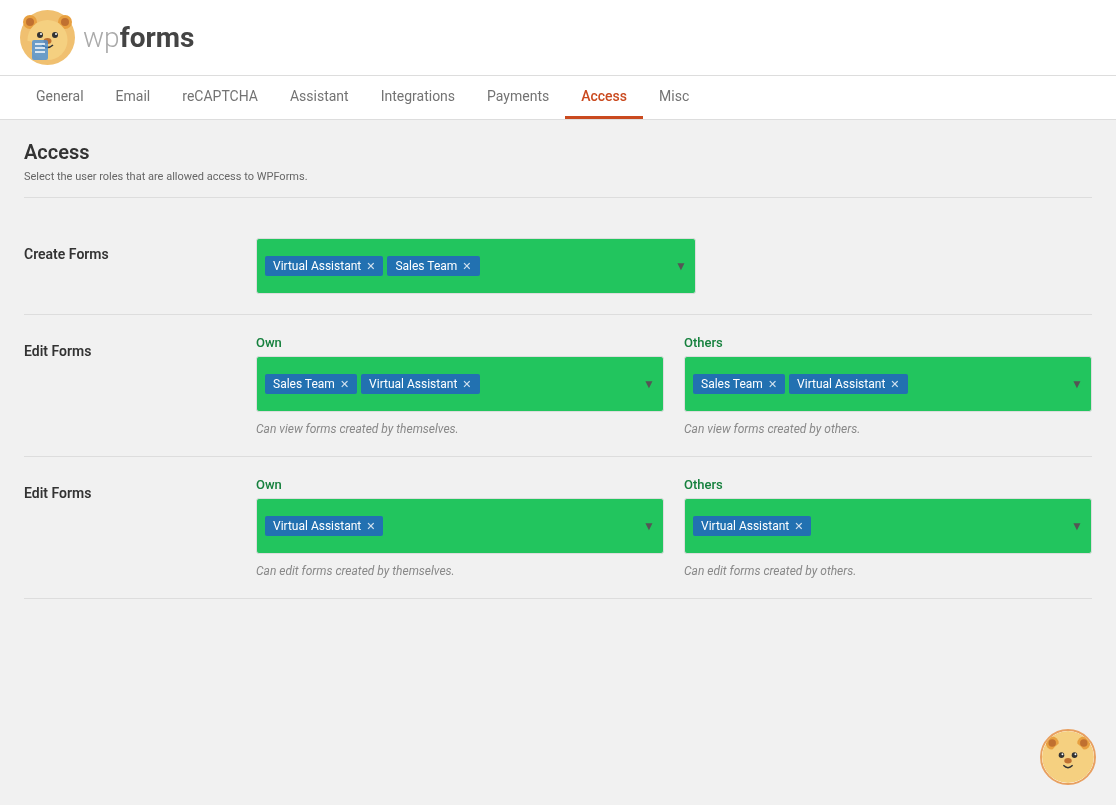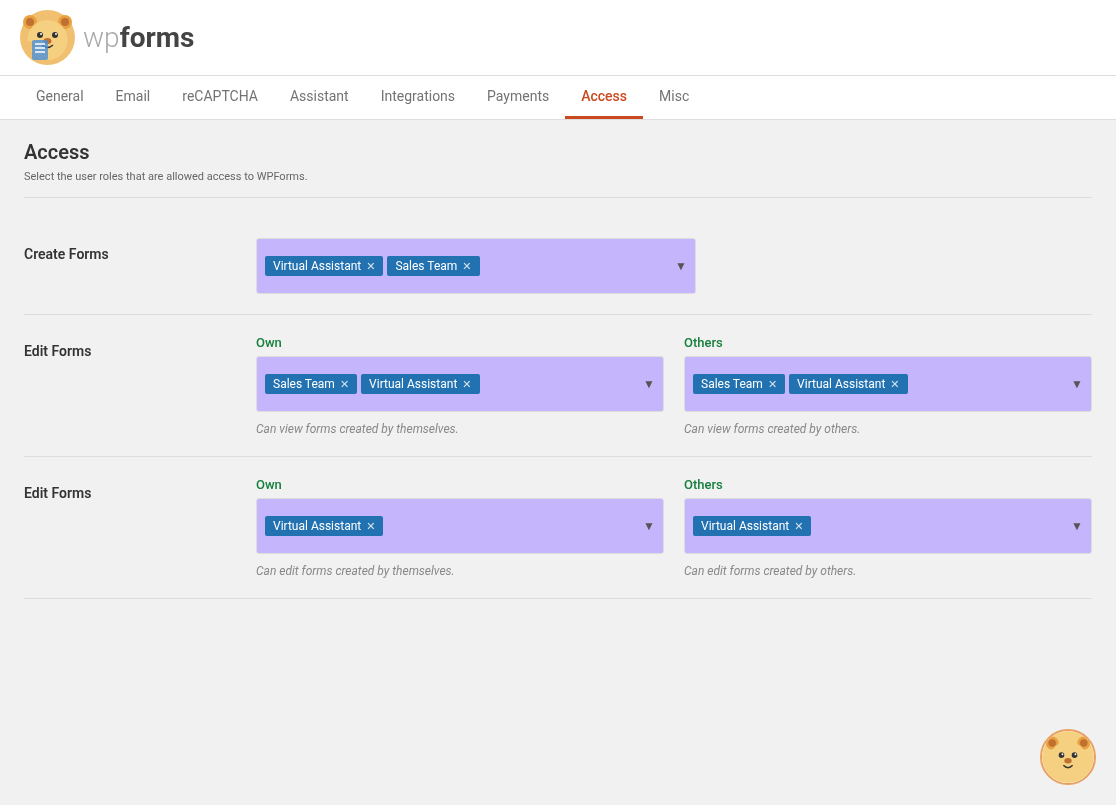--- a/index.html
+++ b/index.html
@@ -106,21 +106,21 @@
     }
     .field-hint {
       font-size: 12px;
       color: #888;
       font-style: italic;
       margin-top: 10px;
     }
 
     
     .tag-select {
-      background: #c4b5fd;
+      background: #22c55e;
       border: 1px solid #ddd;
       border-radius: 3px;
       padding: 17px 8px;
       display: flex;
       align-items: center;
       flex-wrap: wrap;
       gap: 4px;
       min-height: 40px;
       cursor: pointer;
       position: relative;

